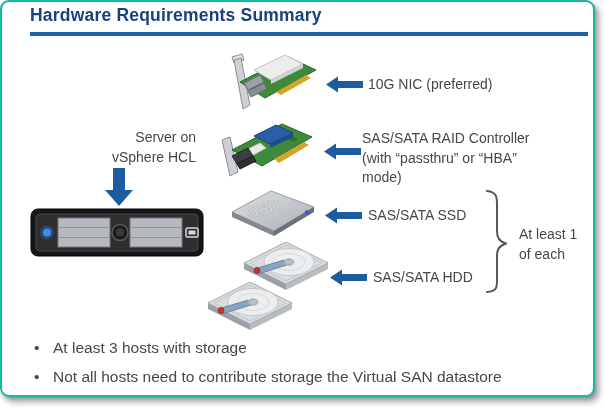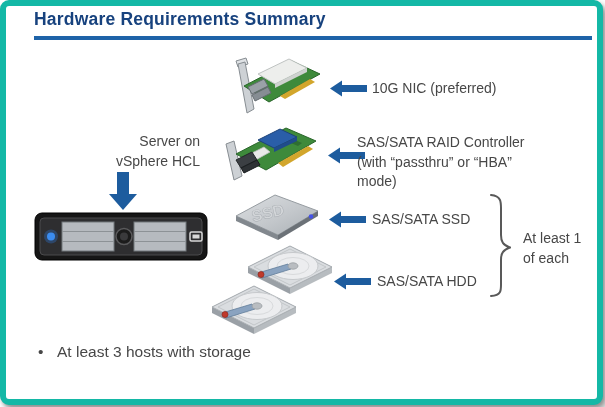--- a/index.html
+++ b/index.html
@@ -2,41 +2,41 @@
 <html style="--title: #17427E; --rule: #1E63A8; --arrow: #1D5C9E; --text: #474747; --brace: #595959;"><head>
 <meta charset="utf-8">
 <style>
   html,body{margin:0;padding:0;}
   body{
     width:605px;height:407px;background:#ffffff;position:relative;overflow:hidden;
     font-family:"Liberation Sans", sans-serif;
   }
   .slide{
     position:absolute;left:0;top:0;width:591px;height:393px;background:#fff;
-    border:6px solid #14b8a6;border-radius:9px;
+    border:2px solid #14b8a6;border-radius:9px;
     box-shadow:4px 5px 6px rgba(90,90,90,.55), 1px 2px 3px rgba(130,130,130,.35);
   }
   .abs{position:absolute;}
   .title{left:28px;top:3px;font-size:17.5px;font-weight:bold;color:var(--title,#17427E);letter-spacing:.2px;}
   .rule{left:28px;top:30px;width:558px;height:4px;background:var(--rule,#1E63A8);}
   .txt{font-size:14px;color:var(--text,#474747);line-height:19.5px;white-space:pre-line;}
   .server-label{left:38px;top:126px;width:156px;text-align:right;}
   .down-arrow{left:103px;top:166px;width:28px;height:38px;color:var(--arrow,#1D5C9E);}
   .server-img{left:28px;top:206px;width:174px;height:49px;}
   .nic-img{left:216px;top:47px;width:102px;height:64px;}
   .raid-img{left:212px;top:112px;width:106px;height:66px;}
   .ssd-img{left:226px;top:184px;width:90px;height:53px;}
   .hdd-img{left:206px;top:238px;width:122px;height:95px;}
   .larrow{width:37px;height:17px;color:var(--arrow,#1D5C9E);}
   .arrow-nic{left:324px;top:74px;}
   .arrow-raid{left:322px;top:141px;}
   .arrow-ssd{left:323px;top:205px;}
   .arrow-hdd{left:328px;top:267px;}
   .lbl-nic{left:366px;top:73px;width:210px;}
-  .lbl-raid{left:351px;top:127px;width:210px;}
+  .lbl-raid{left:360px;top:127px;width:210px;}
   .lbl-ssd{left:366px;top:204px;width:170px;}
   .lbl-hdd{left:371px;top:266px;width:170px;}
   .brace{left:483px;top:187px;width:22px;height:105px;color:var(--brace,#595959);}
   .group-note{left:517px;top:223px;width:78px;}
   .bullets{left:30px;top:336px;width:548px;}
   .bullet{position:relative;padding-left:21px;font-size:15.5px;line-height:19.5px;color:var(--text,#474747);margin-bottom:9px;}
   .bullet::before{content:"\2022";position:absolute;left:2px;top:0;color:var(--text,#474747);}
   svg{display:block;width:100%;height:100%;}
 </style>
 </head>
@@ -170,15 +170,16 @@
   <div class="abs brace">
     <svg viewBox="0 0 22 105">
       <path d="M2,2 C13,3 12,10 12,18 L12,42 C12,49 14,52 21,54.5 C14,57 12,60 12,67 L12,89 C12,97 13,102 2,103" fill="none" stroke="currentColor" stroke-width="2" stroke-linecap="round"></path>
     </svg>
   </div>
   <div class="abs txt group-note">At least 1
 of each</div>
 
   <div class="abs bullets">
     <div class="bullet">At least 3 hosts with storage</div>
+    <div class="bullet">Not all hosts need to contribute storage the Virtual SAN datastore</div>
   </div>
 
 </div>
 
 </body></html>

